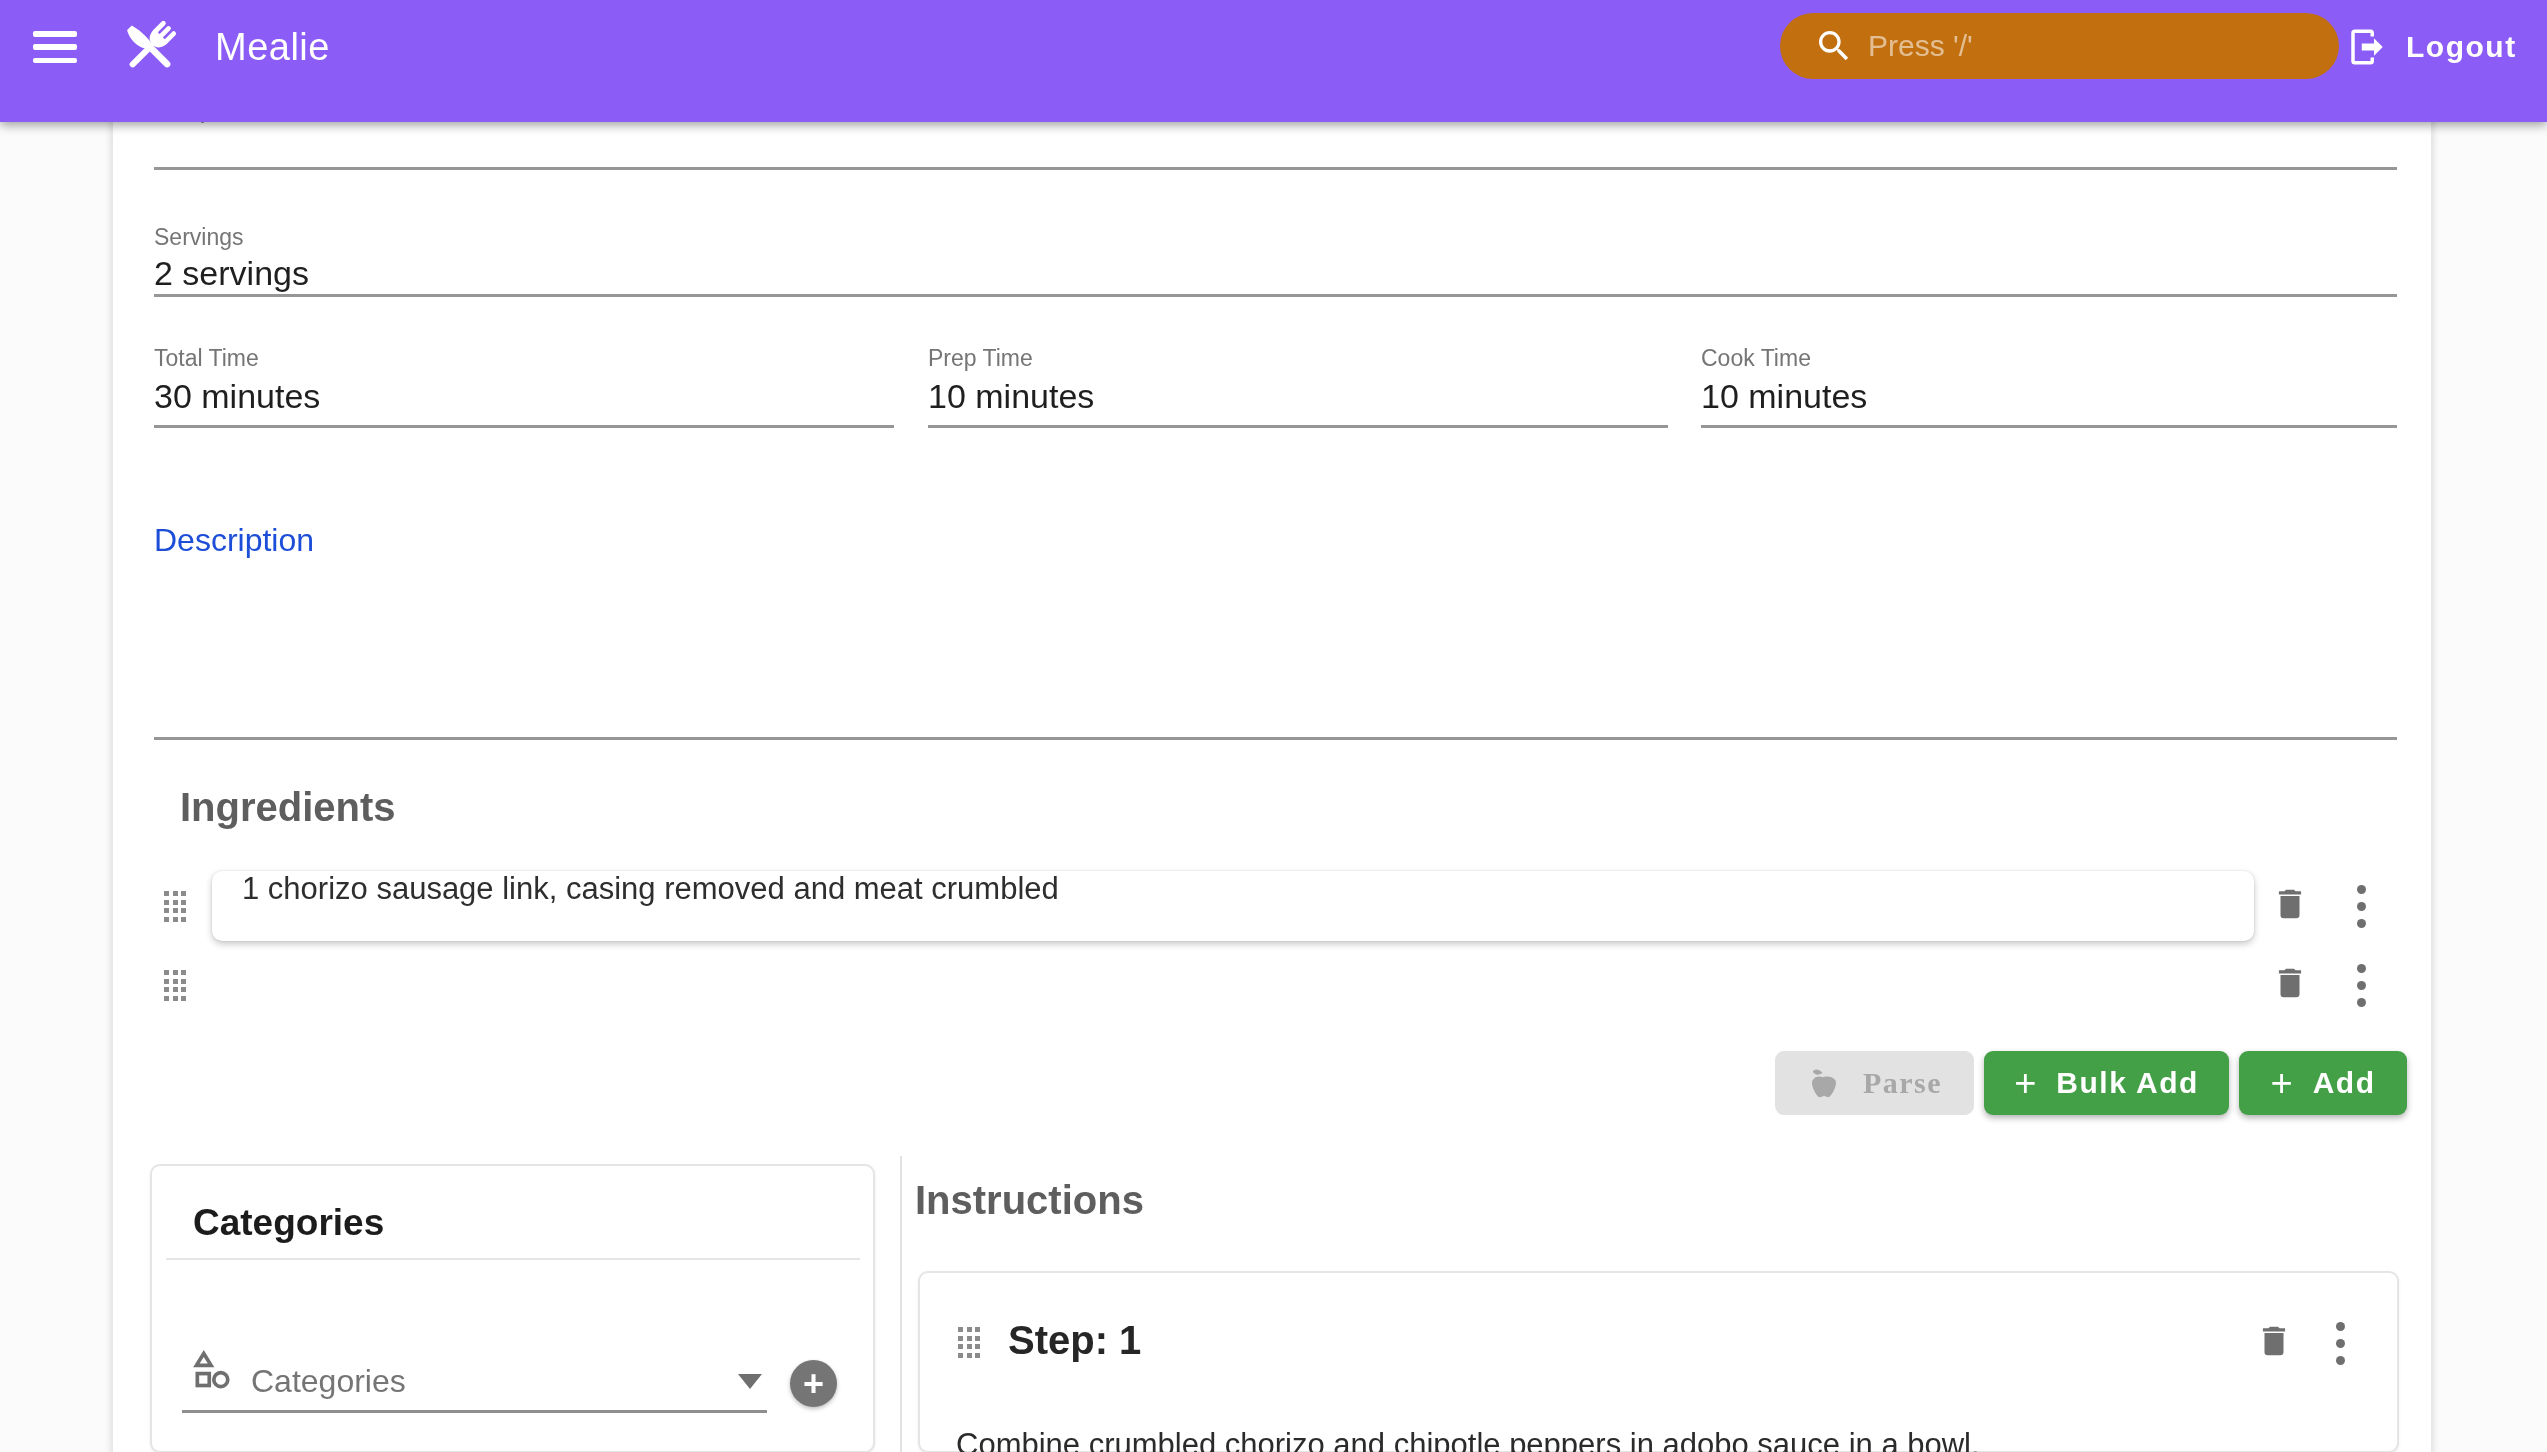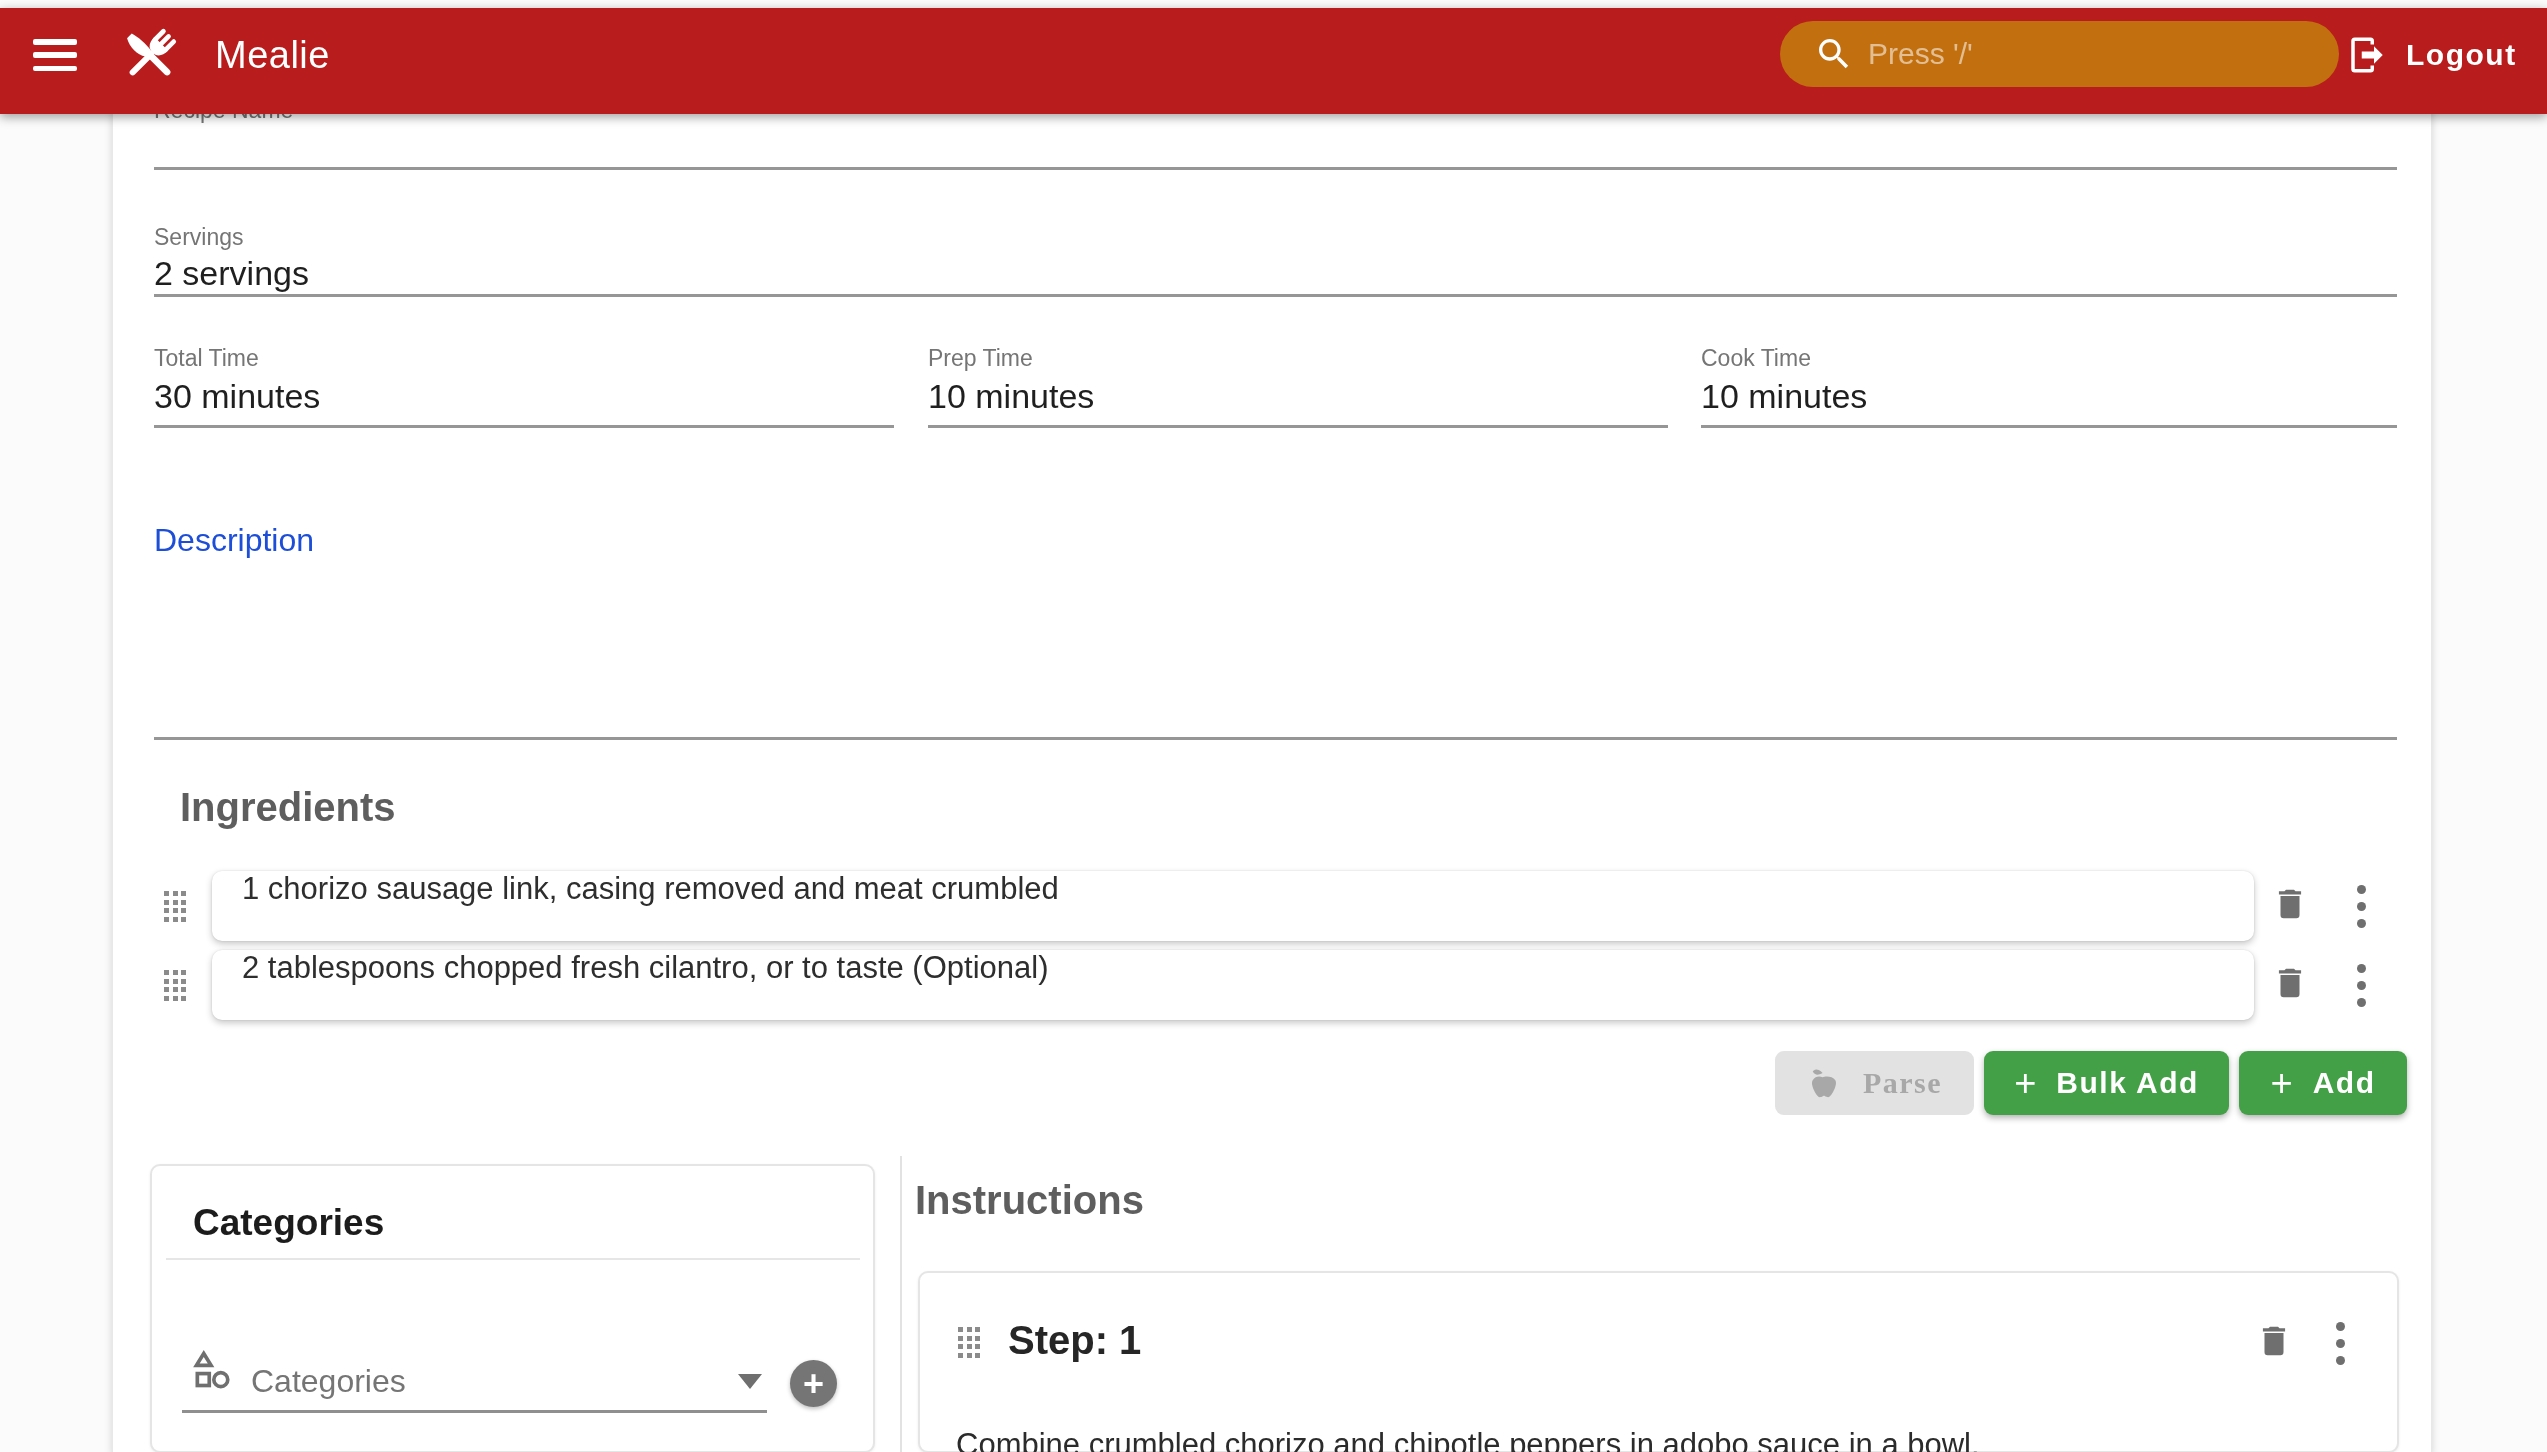--- a/index.html
+++ b/index.html
@@ -2,22 +2,22 @@
 <html><head>
 <meta charset="utf-8">
 <style>
   * { margin:0; padding:0; box-sizing:border-box; }
   html,body { width:2547px; height:1453px; overflow:hidden; background:#fafafa;
               font-family:"Liberation Sans", sans-serif; }
   .page { position:relative; width:2547px; height:1453px; background:#fbfbfb; overflow:hidden; }
   .abs { position:absolute; }
 
   
-  .appbar { position:absolute; left:0; top:8px; width:2547px; height:106px;
-            background:#b91c1c; box-shadow:0 3px 10px rgba(0,0,0,.38); z-index:20;
+  .appbar { position:absolute; left:0; top:0; width:2547px; height:122px;
+            background:#8b5cf6; box-shadow:0 3px 10px rgba(0,0,0,.38); z-index:20;
             display:flex; align-items:center; }
   .hamburger { position:absolute; left:33px; top:31px; width:44px; height:32px;
                background:none; border:none; cursor:pointer; display:flex;
                flex-direction:column; justify-content:space-between; }
   .hamburger span { display:block; width:44px; height:5.5px; background:#fff; border-radius:2px; }
   .logo { position:absolute; left:117px; top:14px; width:66px; height:66px; }
   .app-title { position:absolute; left:215px; top:26px; color:#fff; font-size:38px;
                font-weight:400; letter-spacing:0.5px; }
   .searchbox { position:absolute; left:1780px; top:13px; width:559px; height:66px;
                background:#c2700f; border-radius:33px; display:flex; align-items:center;
@@ -186,23 +186,20 @@
       <i></i>
       <i></i>
       <i></i>
       <i></i>
       <i></i>
       <i></i>
       <i></i>
       <i></i>
       <i></i>
   </div>
-  <div class="ing-card abs" style="left:212px; top:950px;">
-    <span class="ing-text">2 tablespoons chopped fresh cilantro, or to taste (Optional)</span>
-  </div>
   <button class="icon-btn" style="left:2271px; top:964px;">
     <svg width="38" height="38" viewBox="0 0 24 24">
         <path fill="#6f6f6f" d="M19,4H15.5L14.5,3H9.5L8.5,4H5V6H19V4M6,19A2,2 0 0,0 8,21H16A2,2 0 0,0 18,19V7H6V19Z"></path>
       </svg>
   </button>
   <button class="icon-btn kebab" style="left:2357px; top:964px;">
     <i></i>
       <i></i>
       <i></i>
   </button>

